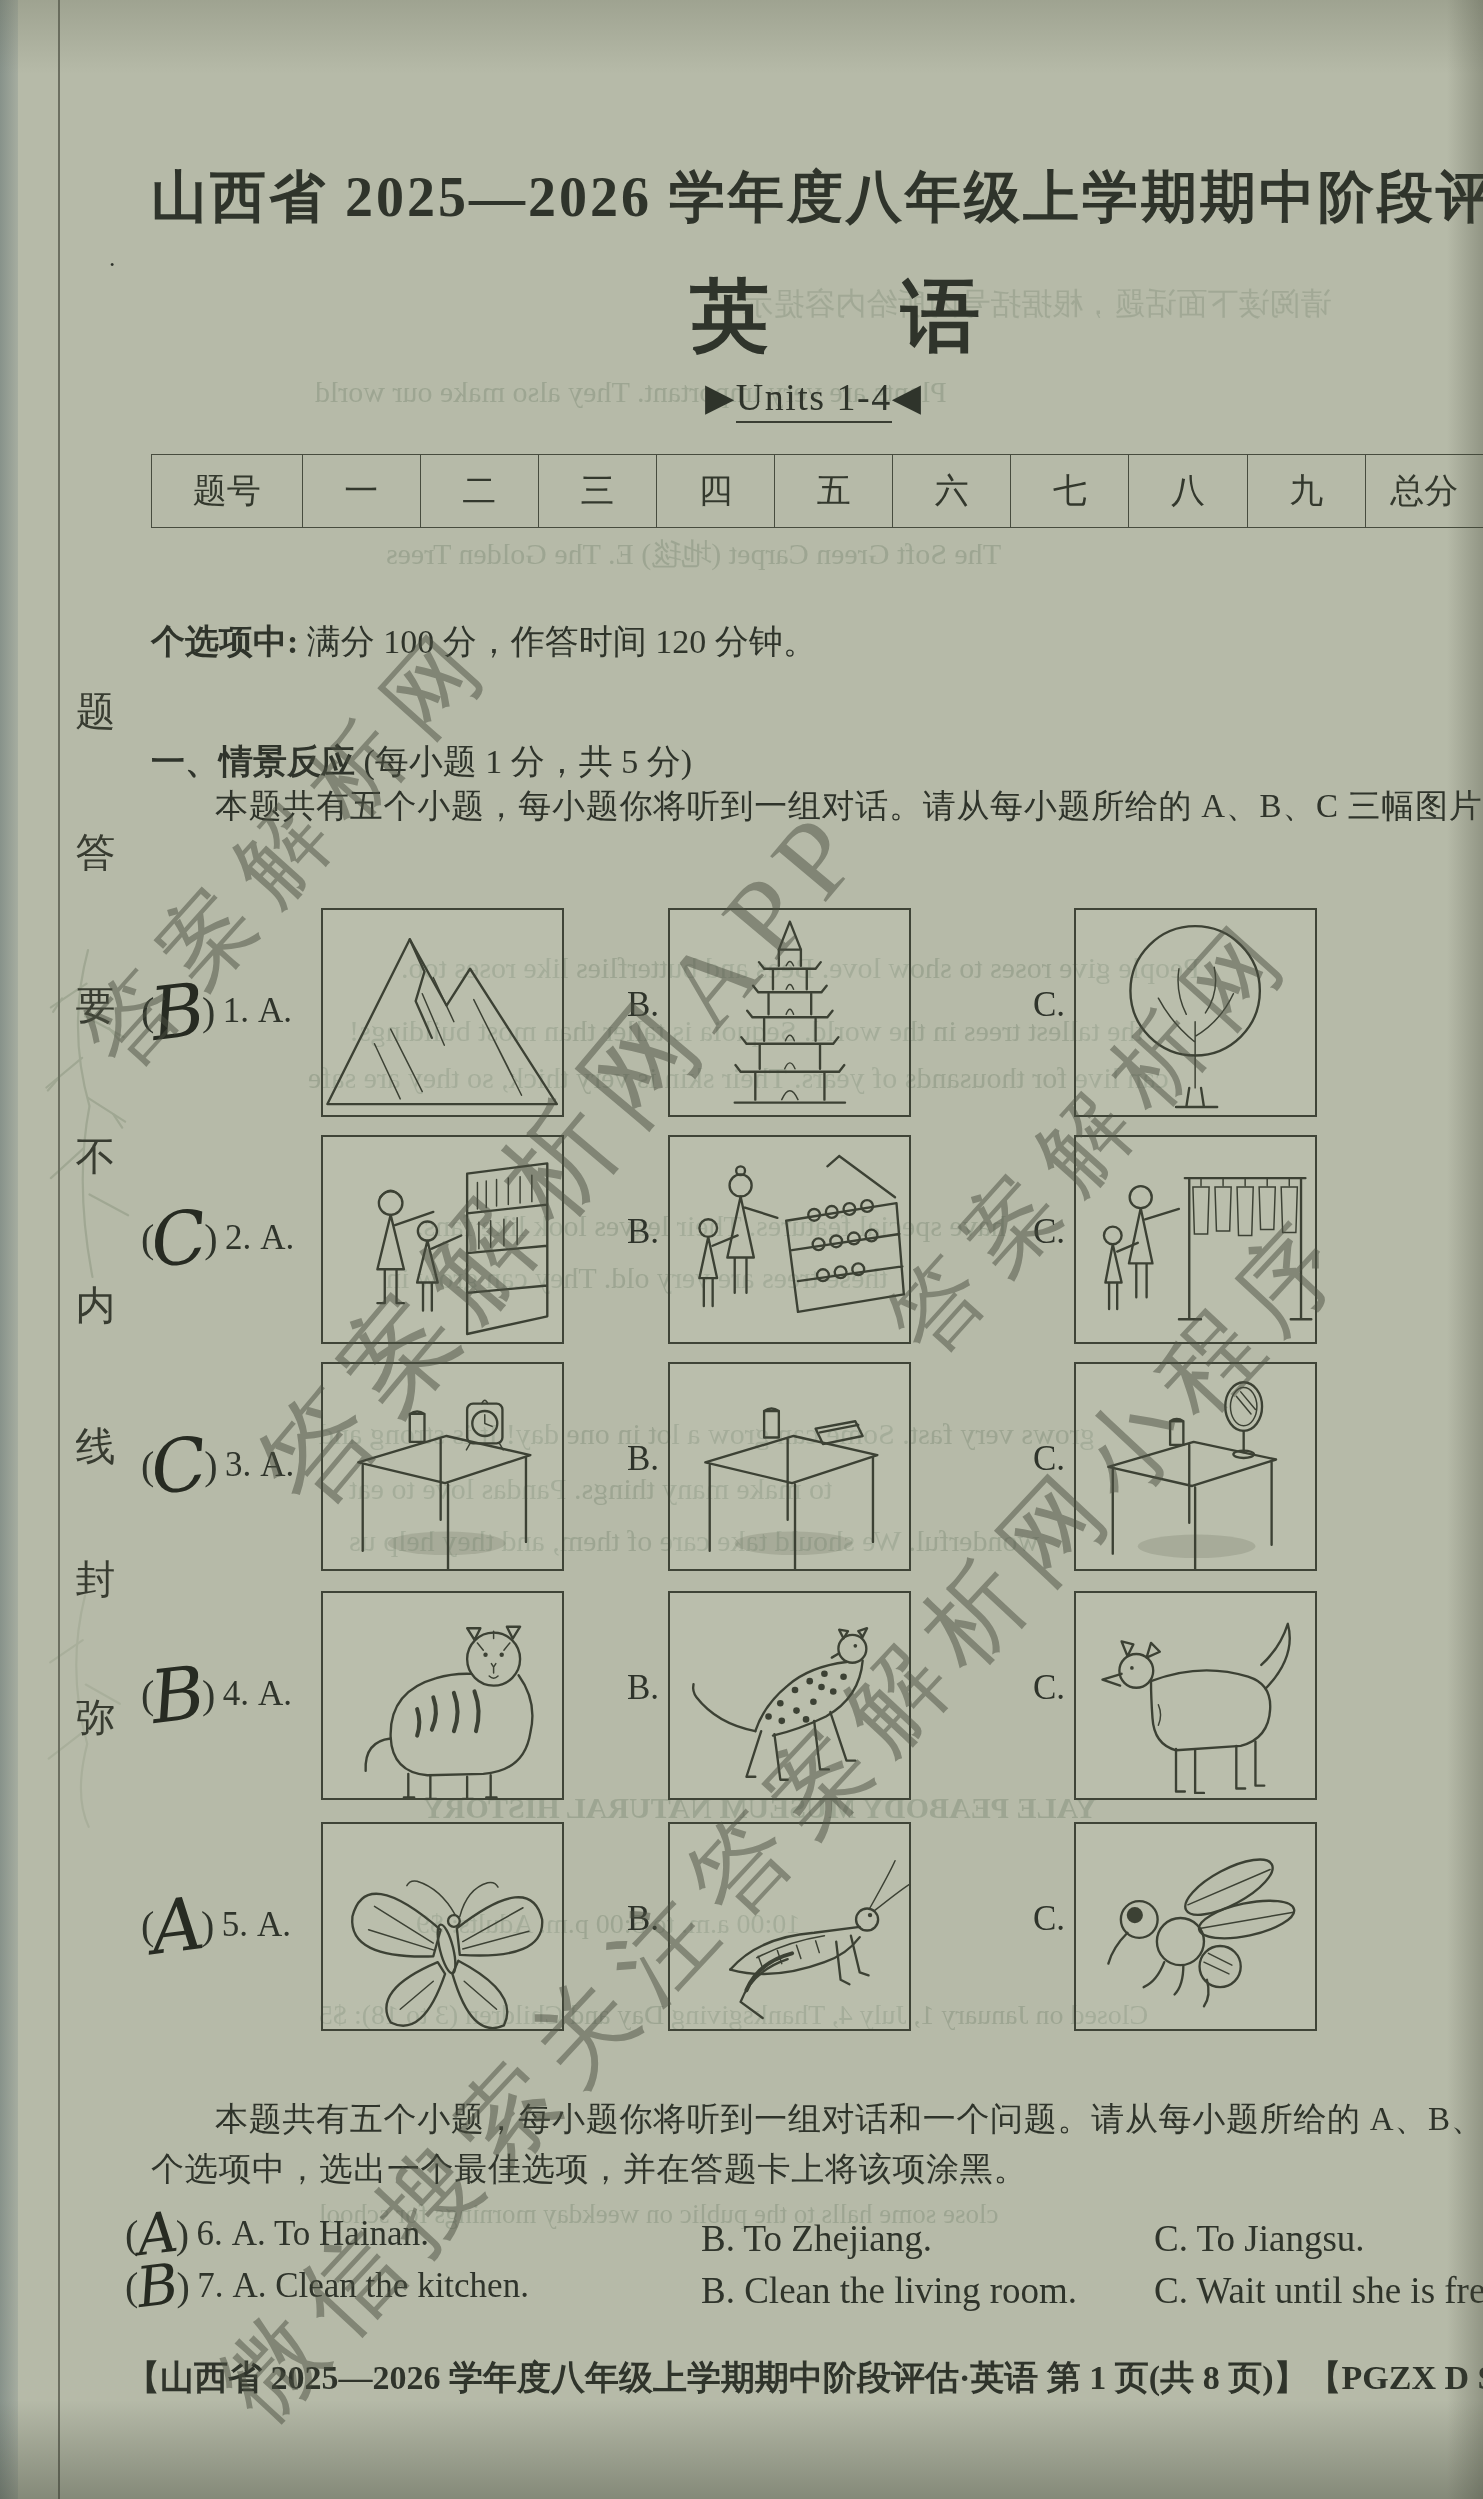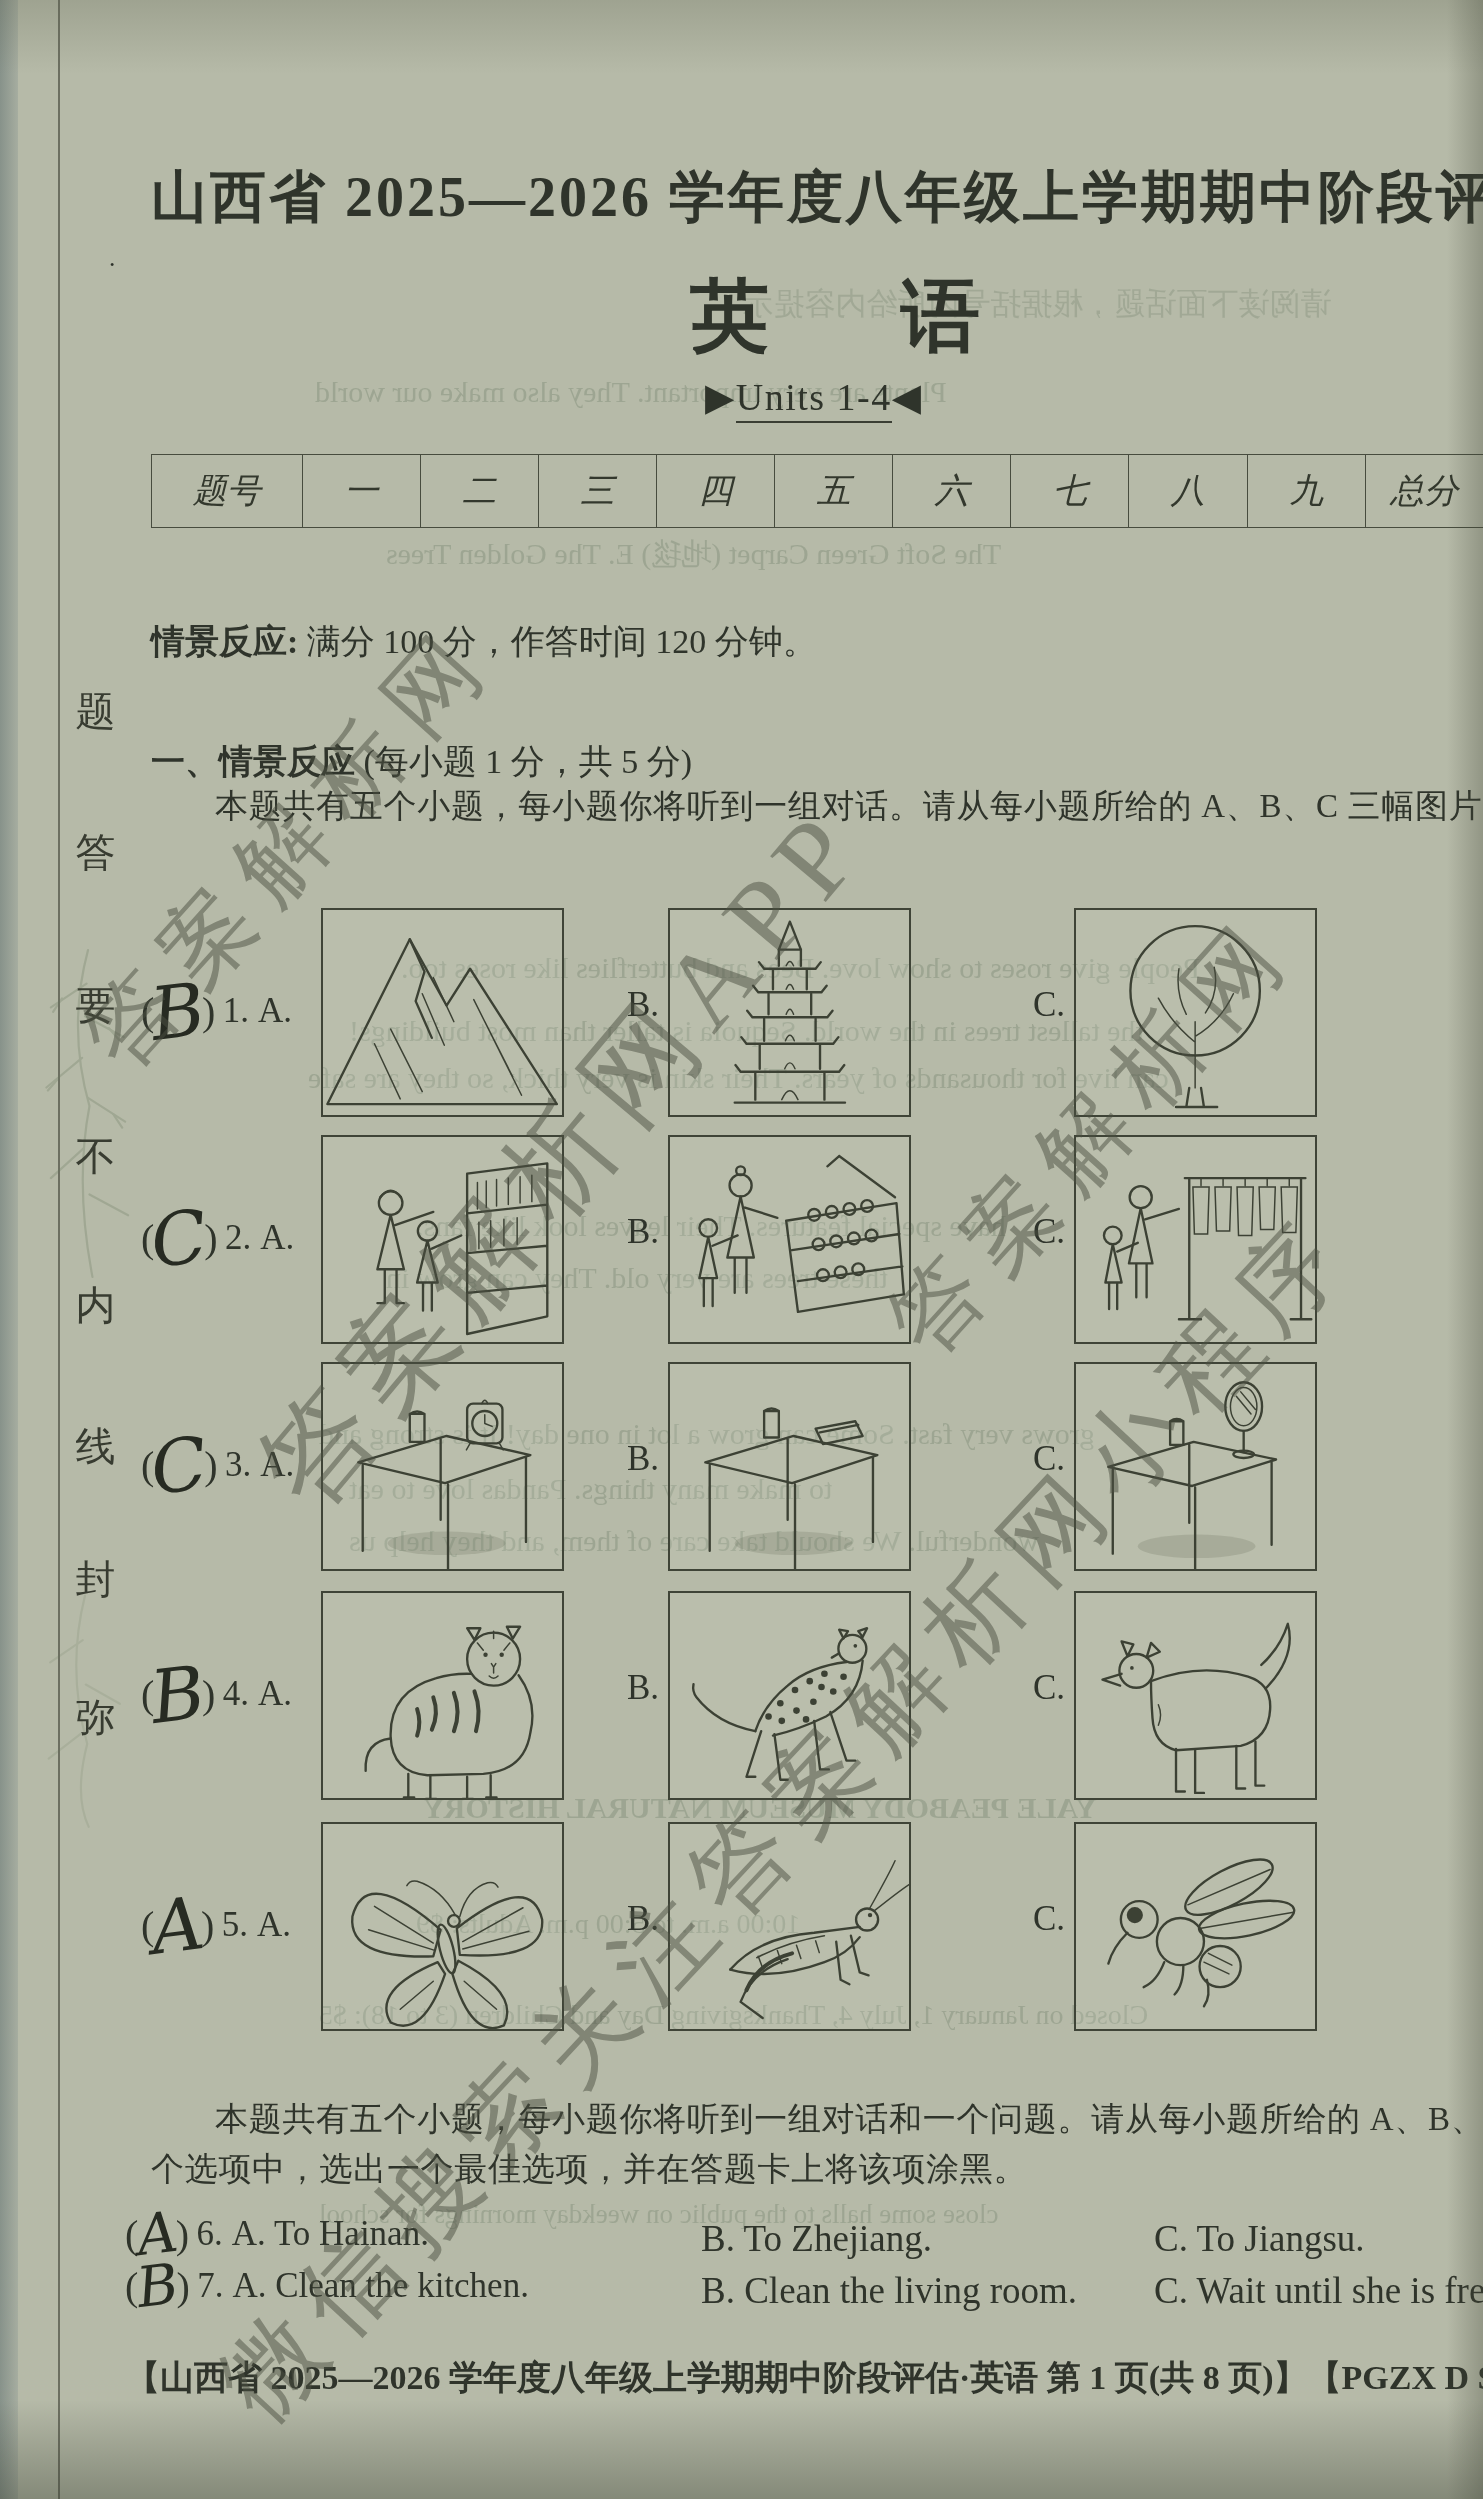--- a/index.html
+++ b/index.html
@@ -14,21 +14,21 @@
   .bottom-shade{left:0;top:2400px;width:1484px;height:99px;background:linear-gradient(180deg,rgba(66,72,56,0),rgba(58,64,50,.4));}
   .sealchar{position:absolute;left:68px;width:55px;text-align:center;font-size:40px;color:#383c31;}
   .title{left:151px;top:160px;font-size:56px;font-weight:bold;letter-spacing:3px;white-space:nowrap;}
   .dot-mark{left:108px;top:251px;font-size:25px;color:#2d312a;}
   .subject{left:690px;top:264px;font-size:79px;font-weight:bold;letter-spacing:132px;white-space:nowrap;}
   .units{left:705px;top:375px;font-size:38px;white-space:nowrap;letter-spacing:1.5px;}
   .units .uline{border-bottom:2.2px solid #3a3e33;padding-bottom:3px;}
   .scoretable{position:absolute;left:151px;top:454px;border-collapse:collapse;table-layout:fixed;}
   .scoretable td{border:1.9px solid #474c3e;text-align:center;font-size:34px;color:#33382d;width:119px;}
   .scoretable td.lab{width:153px;}
-  .scoretable tr.r1 td{height:70px;font-style:italic;}
+  .scoretable tr.r1 td{height:70px;}
   .scoretable tr.r2 td{height:61px;}
   .notice{left:151px;top:619px;font-size:34px;white-space:nowrap;}
   .notice b{font-weight:bold;}
   .listen-h{left:614px;top:665px;font-size:42px;font-weight:bold;letter-spacing:3px;white-space:nowrap;}
   .sec-h{font-size:34px;white-space:nowrap;}
   .sec-h .t{font-weight:bold;margin-top:14px;}
   .intro{font-size:33px;letter-spacing:0.7px;white-space:nowrap;}
   .qrow{position:absolute;left:0;width:1484px;height:224px;}
   .qleft{position:absolute;left:141px;top:0;height:100%;display:flex;align-items:center;}
   .paren{font-size:40px;color:#2f342b;}
@@ -121,21 +121,21 @@
       <td>六</td>
       <td>七</td>
       <td>八</td>
       <td>九</td>
       <td>总分</td>
     </tr>
   </tbody>
     </table>
 
   <div class="abs notice">
-    <b>情景反应:</b>
+    <b>个选项中:</b>
     <span>满分 100 分，作答时间 120 分钟。</span>
   </div>
 
 
   <div class="abs sec-h" style="left:151px;top:739px;">
     <span class="t">一、情景反应</span>
     <span>(每小题 1 分，共 5 分)</span>
   </div>
   <div class="abs intro" style="left:215px;top:784px;">本题共有五个小题，每小题你将听到一组对话。请从每小题所给的 A、B、C 三幅图片中</div>
 

